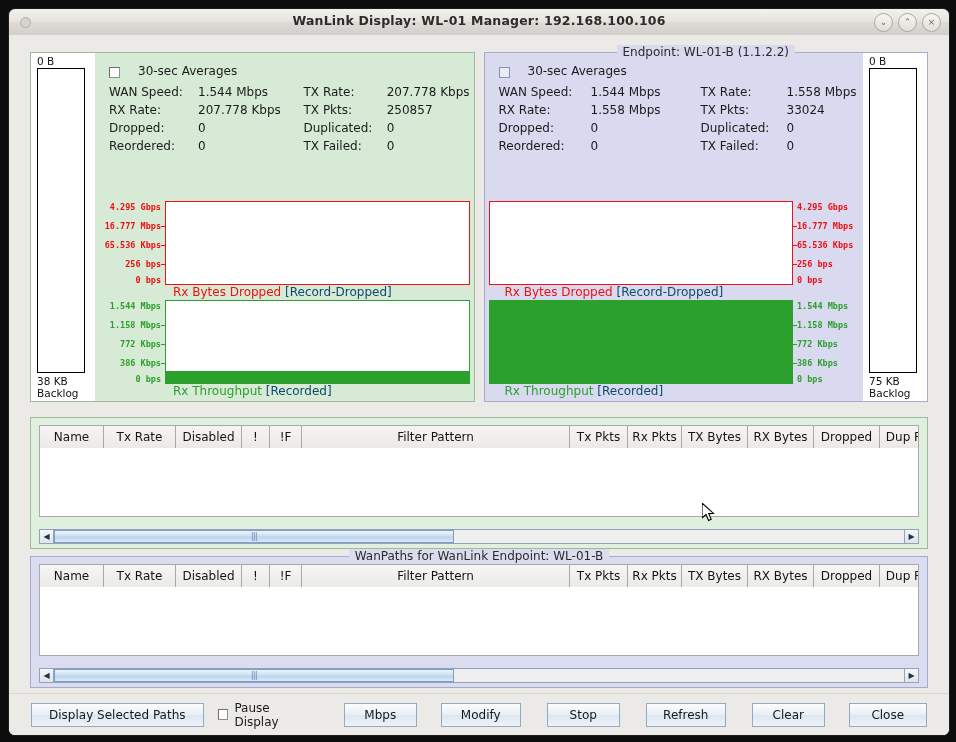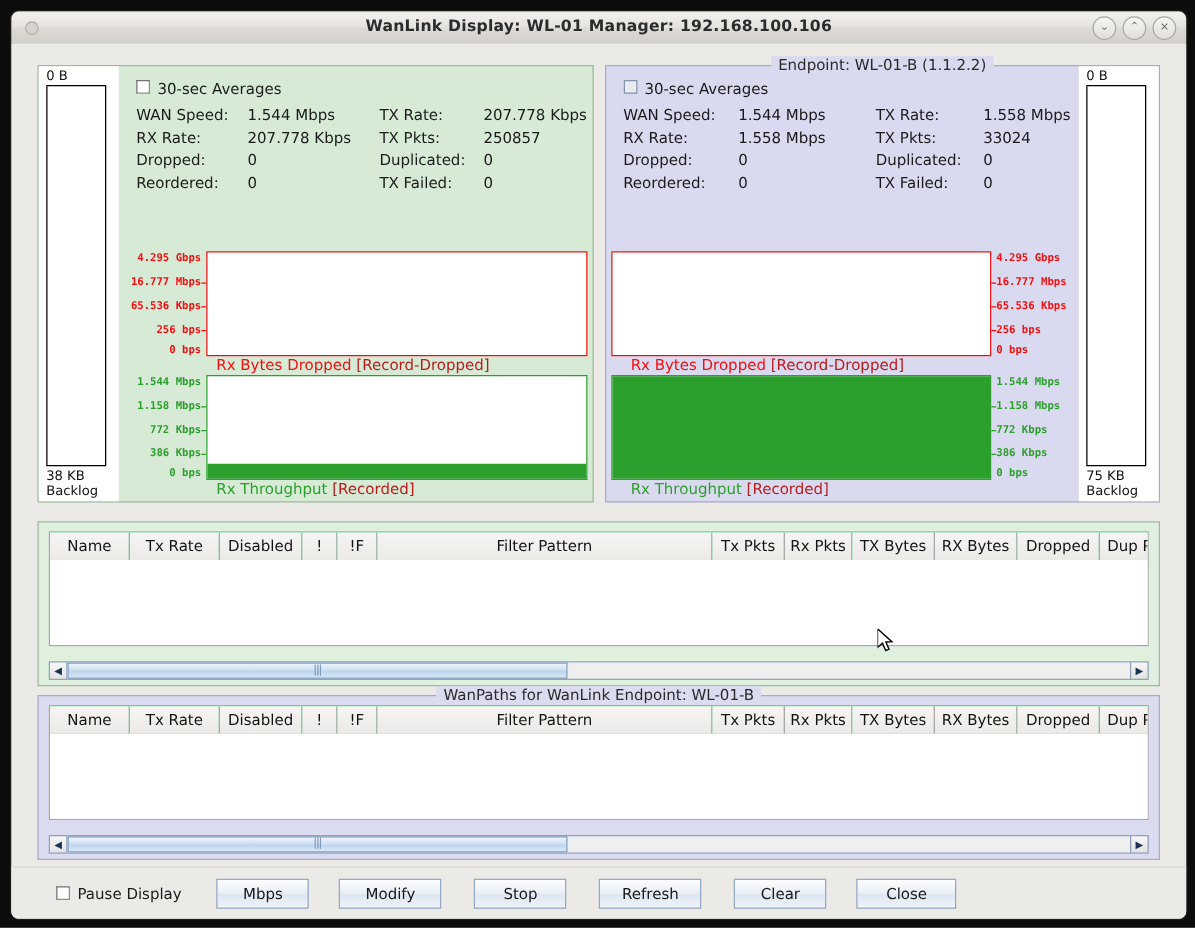--- a/index.html
+++ b/index.html
@@ -70,21 +70,21 @@
   .backlog{
     width:64px;background:#ffffff;box-sizing:border-box;
     padding:3px 4px 2px 6px;display:flex;flex-direction:column;
     font-size:10.5px;color:#111;
   }
   .backlog .cap{line-height:11px;font-size:10.5px;}
   .backlog .bar{flex:1;border:1.5px solid #000;margin:1px 6px 2px 0;background:#fff;}
   .backlog .foot{line-height:12px;font-size:10.5px;}
 
   
-  .chkrow{display:flex;align-items:flex-start;gap:6px;margin:3px 0 5px 8px;}
+  .chkrow{display:flex;align-items:flex-end;gap:18px;margin:3px 0 5px 8px;}
   .chk{
     width:11px;height:11px;box-sizing:border-box;
     background:#fff;border:1px solid #8e8e8e;border-top-color:#6f6f6f;border-left-color:#6f6f6f;
   }
   .chk.shade{background:#e8ecf2;border-color:#8593a8;}
   .chkrow label{font-size:12px;color:#1b1b1b;}
 
   table.stats{border-collapse:collapse;margin-left:8px;font-size:12px;color:#1b1b1b;}
   table.stats td{padding:1px 0;white-space:nowrap;line-height:16px;}
   td.k1{width:92px;}
@@ -108,21 +108,21 @@
 
   .plot{flex:1;position:relative;background:#ffffff;box-sizing:border-box;}
   .plot.red{border:1.5px solid #ee1111;}
   .plot.green{border:0;}
   .fill{position:absolute;left:0;right:0;bottom:0;background:#2ca02c;}
   .glabel{
     font-size:12px;line-height:15px;white-space:nowrap;padding-left:2px;
   }
   .ep.a .glabel{margin-left:72px;}
   .ep.b .glabel{margin-left:14px;}
-  .glabel .rec{color:#b91c1c;text-align:right;}
+  .glabel .rec{color:#0c4a6e;text-align:right;}
   .lbl-red{color:#ee1111;}
   .lbl-green{color:#2ca02c;}
   .ax-red{color:#ee1111;}
   .ax-green{color:#2ca02c;}
 
   
   .wp{
     position:absolute;left:21px;width:898px;
     border:1px solid #9fb89f;background:#dff0df;box-sizing:border-box;
   }
@@ -432,20 +432,21 @@
           <div class="sb-track">
             <div class="sb-thumb" style="width:47%;">
               <span class="grip">|||</span>
             </div>
           </div>
           <div class="sb-arrow">▶</div>
         </div>
       </div>
 
       <div class="btnbar">
+        <div class="btn" style="width:176px;padding:0;">Display Selected Paths</div>
         <div class="pausewrap" style="margin-left:14px;">
           <div class="chk"></div>
           <label>Pause Display</label>
         </div>
         <div class="btn" style="width:74px;padding:0;margin-left:28px;">Mbps</div>
         <div class="btn" style="width:82px;padding:0;margin-left:24px;">Modify</div>
         <div class="btn" style="width:74px;padding:0;margin-left:26px;">Stop</div>
         <div class="btn" style="width:82px;padding:0;margin-left:26px;">Refresh</div>
         <div class="btn" style="width:74px;padding:0;margin-left:26px;">Clear</div>
         <div class="btn" style="width:80px;padding:0;margin-left:24px;">Close</div>

